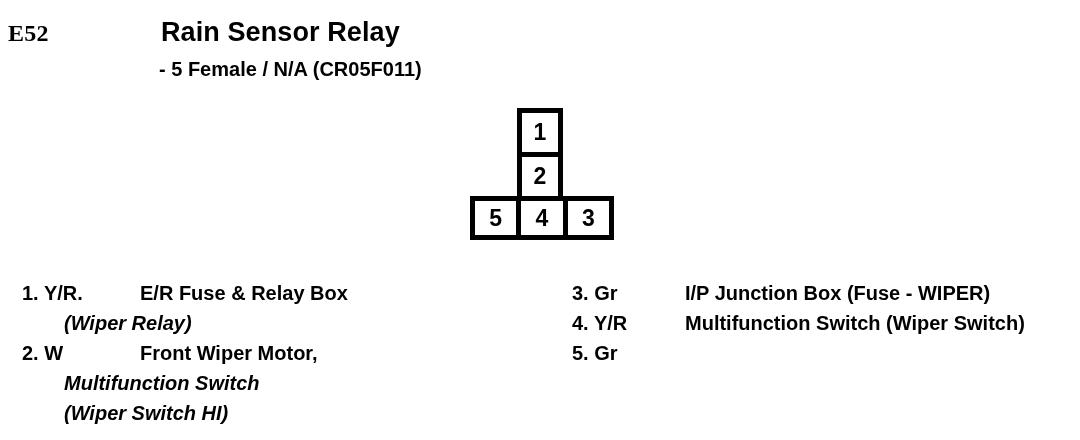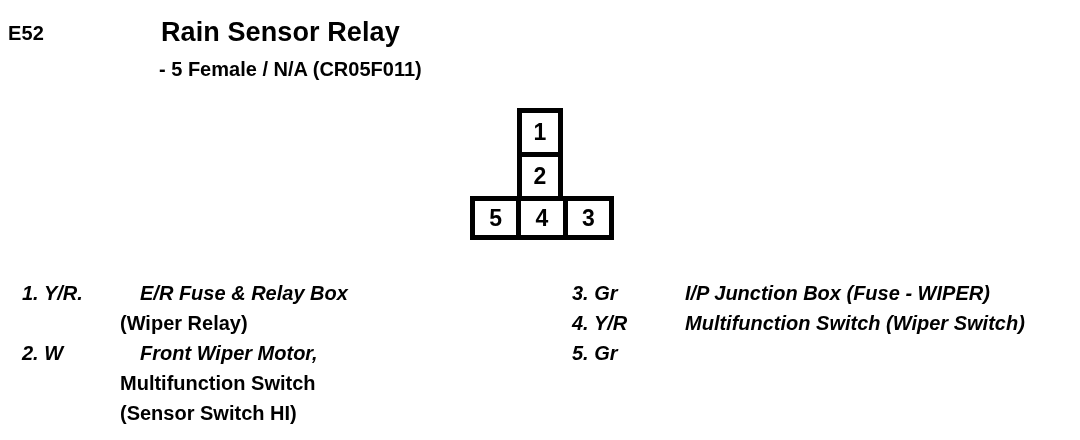--- a/index.html
+++ b/index.html
@@ -15,25 +15,26 @@
     font-family: "Liberation Sans", sans-serif;
     color: #000000;
     overflow: hidden;
   }
 
   
   #connector-code {
     position: absolute;
     left: 8px;
     top: 18px;
-    font-size: 20px;
+    font-size: 24px;
     font-weight: bold;
     letter-spacing: 0.2px;
     line-height: 30px;
     white-space: nowrap;
+    font-family: Liberation Serif, serif;
   }
   #connector-title {
     position: absolute;
     left: 161px;
     top: 16px;
     font-size: 27px;
     font-weight: bold;
     letter-spacing: 0.1px;
     line-height: 32px;
     white-space: nowrap;
@@ -110,36 +111,35 @@
   #pin-list-left  { left: 0px;   width: 540px; }
   #pin-list-right { left: 548px; width: 532px; }
 
   .pin-entry {
     position: relative;
     display: block;
   }
   .pin-entry-head {
     display: flex;
     align-items: flex-end;
-    font-style: italic;
   }
   .pin-ref {
     flex: 0 0 auto;
     white-space: nowrap;
   }
   #pin-list-left .pin-ref   { width: 118px; margin-left: 22px; }
   #pin-list-right .pin-ref  { width: 113px; margin-left: 24px; }
   .pin-desc {
     flex: 1 1 auto;
     white-space: nowrap;
   }
   .pin-desc-extra {
     white-space: nowrap;
   }
-  #pin-list-left .pin-desc-extra  { margin-left: 120px; }
+  #pin-list-left .pin-desc-extra  { margin-left: 64px; font-style: italic; }
 </style>
 </head>
 <body>
 
 <div id="page">
 
   <div id="connector-code">E52</div>
 
   <div id="connector-title">Rain Sensor Relay</div>
 
@@ -164,21 +164,21 @@
           <span class="pin-desc">E/R Fuse &amp; Relay Box</span>
         </div>
         <div class="pin-desc-extra">(Wiper Relay)</div>
       </div>
       <div class="pin-entry">
         <div class="pin-entry-head">
           <span class="pin-ref">2. W</span>
           <span class="pin-desc">Front Wiper Motor,</span>
         </div>
         <div class="pin-desc-extra">Multifunction Switch</div>
-        <div class="pin-desc-extra">(Sensor Switch HI)</div>
+        <div class="pin-desc-extra">(Wiper Switch HI)</div>
       </div>
     </div>
   <div id="pin-list-right" class="pin-list">
       <div class="pin-entry">
         <div class="pin-entry-head">
           <span class="pin-ref">3. Gr</span>
           <span class="pin-desc">I/P Junction Box (Fuse - WIPER)</span>
         </div>
       </div>
       <div class="pin-entry">

